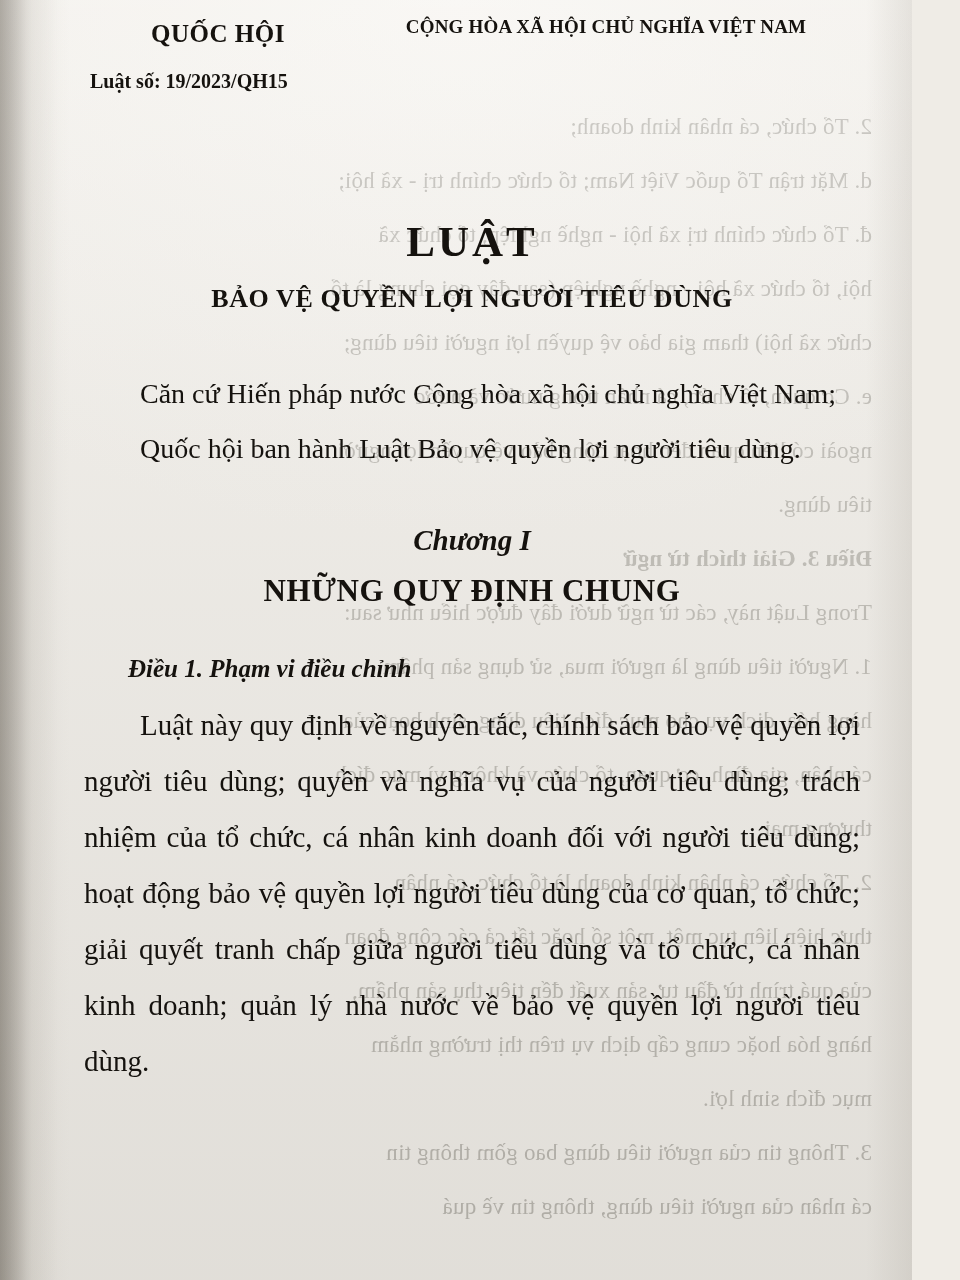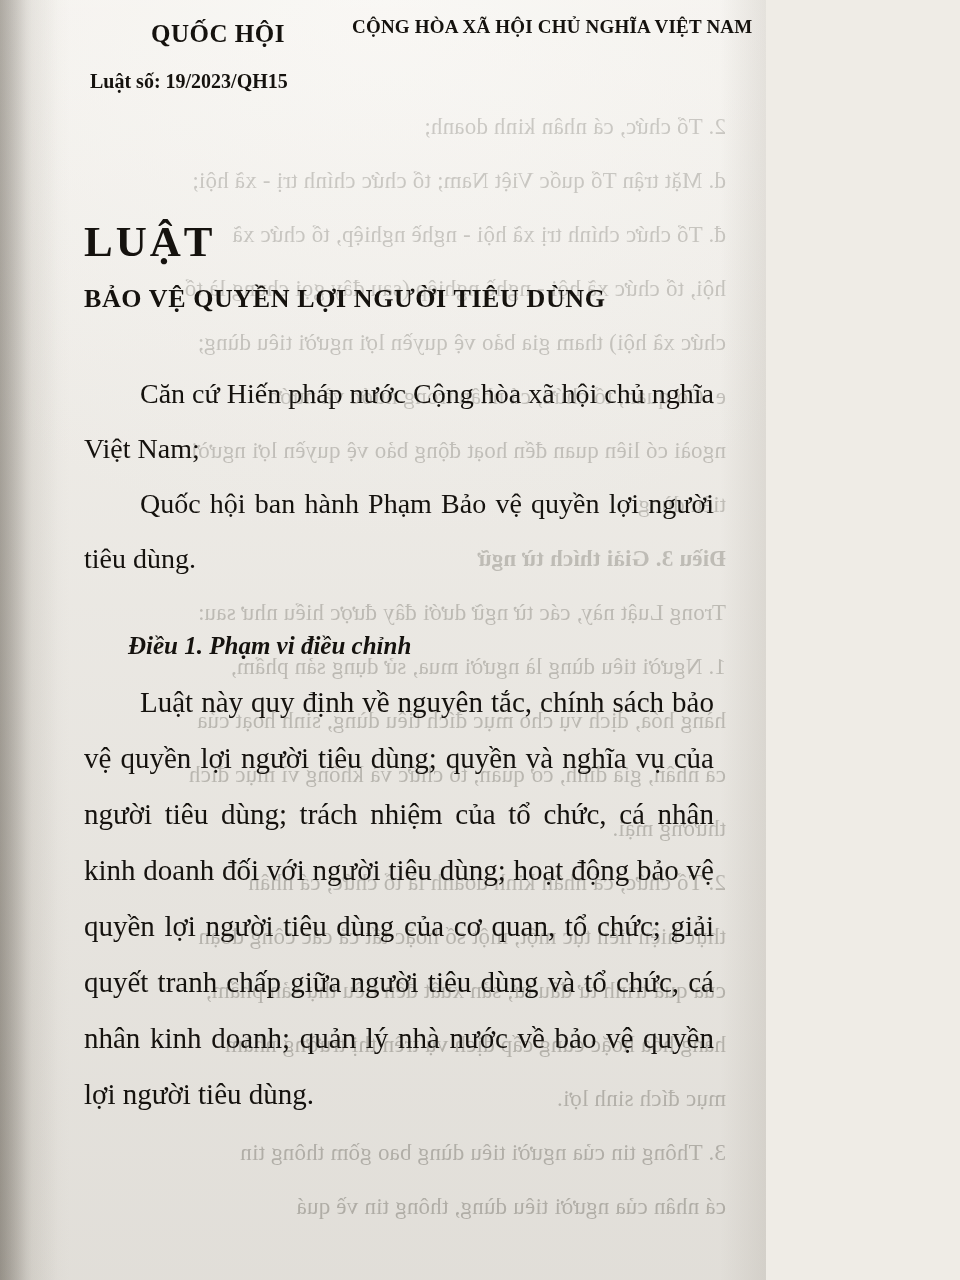--- a/index.html
+++ b/index.html
@@ -10,21 +10,21 @@
     width: 960px;
     height: 1280px;
     background: #efece6;
     font-family: "Liberation Serif", serif;
     overflow: hidden;
   }
 
   
   .page {
     position: relative;
-    width: 766px;
+    width: 912px;
     height: 1280px;
     background:
       radial-gradient(ellipse 120% 60% at 50% 0%, #f7f5f1 0%, #efece6 70%),
       linear-gradient(95deg, #e3dfd7 0px, #f3f1ec 38px, #f6f4f0 60%, #ecE8e1 100%);
     overflow: hidden;
   }
   
   .page::after {
     content: "";
     position: absolute;
@@ -112,20 +112,21 @@
     margin-top: 10px;
     font-size: 25px;
     font-weight: bold;
     display: inline-block;
     padding: 0 10px 6px 10px;
     border-bottom: 2.5px solid #15120e;
   }
 
   .title-block {
     margin-top: 124px;
+    text-align: center;
   }
   .title-main {
     font-size: 43px;
     font-weight: bold;
     letter-spacing: 3px;
   }
   .title-sub {
     margin-top: 18px;
     font-size: 26px;
     font-weight: bold;
@@ -219,23 +220,27 @@
       </div>
     </div>
 
     <div class="title-block">
       <div class="title-main">LUẬT</div>
       <div class="title-sub">BẢO VỆ QUYỀN LỢI NGƯỜI TIÊU DÙNG</div>
     </div>
 
     <div class="preamble">
       <p>Căn cứ Hiến pháp nước Cộng hòa xã hội chủ nghĩa Việt Nam;</p>
-      <p>Quốc hội ban hành Phạm Bảo vệ quyền lợi người tiêu dùng.</p>
-    </div>
-
+      <p>Quốc hội ban hành Luật Bảo vệ quyền lợi người tiêu dùng.</p>
+    </div>
+
+    <div class="chapter">
+      <div class="chapter-num">Chương I</div>
+      <div class="chapter-name">NHỮNG QUY ĐỊNH CHUNG</div>
+    </div>
 
     <div class="article">
       <div class="article-head">Điều 1. Phạm vi điều chỉnh</div>
       <div class="article-body">
         <p>Luật này quy định về nguyên tắc, chính sách bảo vệ quyền lợi người tiêu dùng; quyền và nghĩa vụ của người tiêu dùng; trách nhiệm của tổ chức, cá nhân kinh doanh đối với người tiêu dùng; hoạt động bảo vệ quyền lợi người tiêu dùng của cơ quan, tổ chức; giải quyết tranh chấp giữa người tiêu dùng và tổ chức, cá nhân kinh doanh; quản lý nhà nước về bảo vệ quyền lợi người tiêu dùng.</p>
       </div>
     </div>
 
   </div>
 </div>

